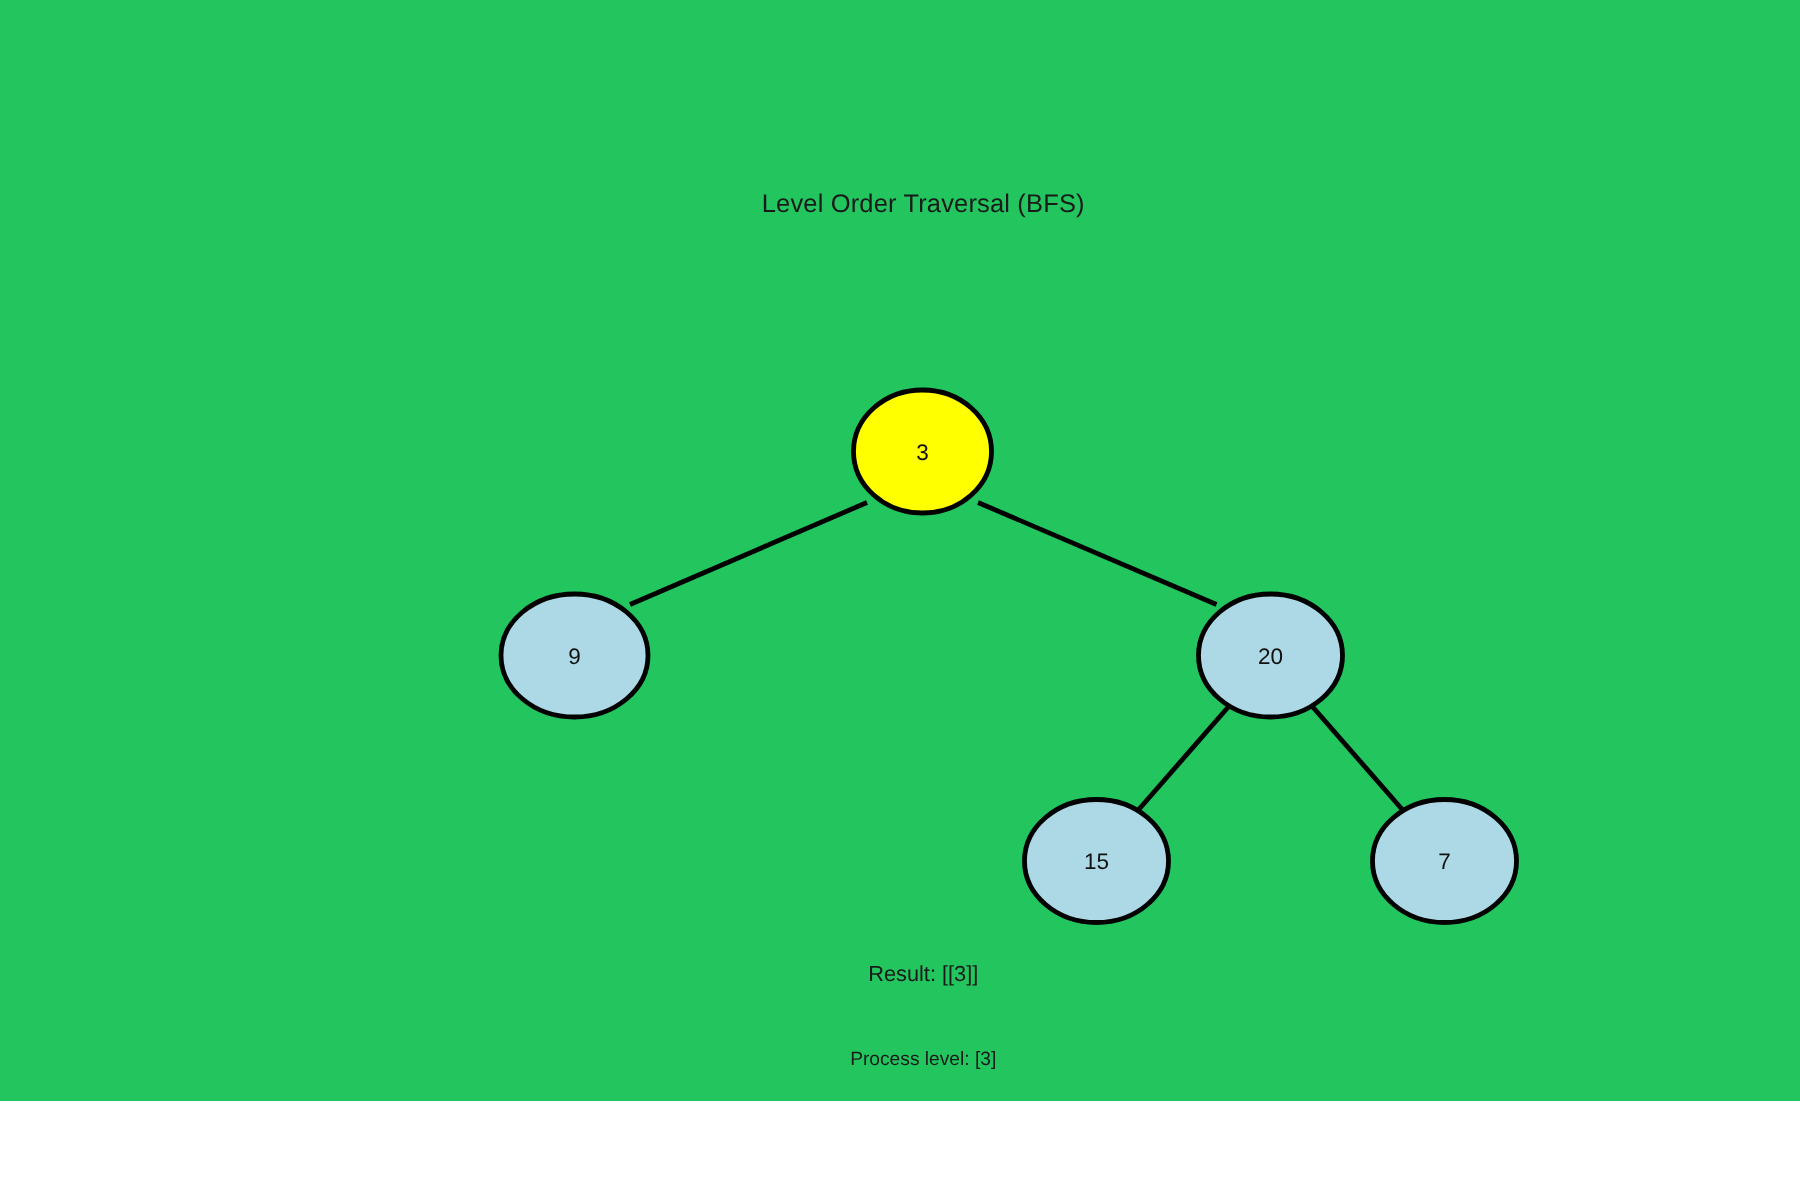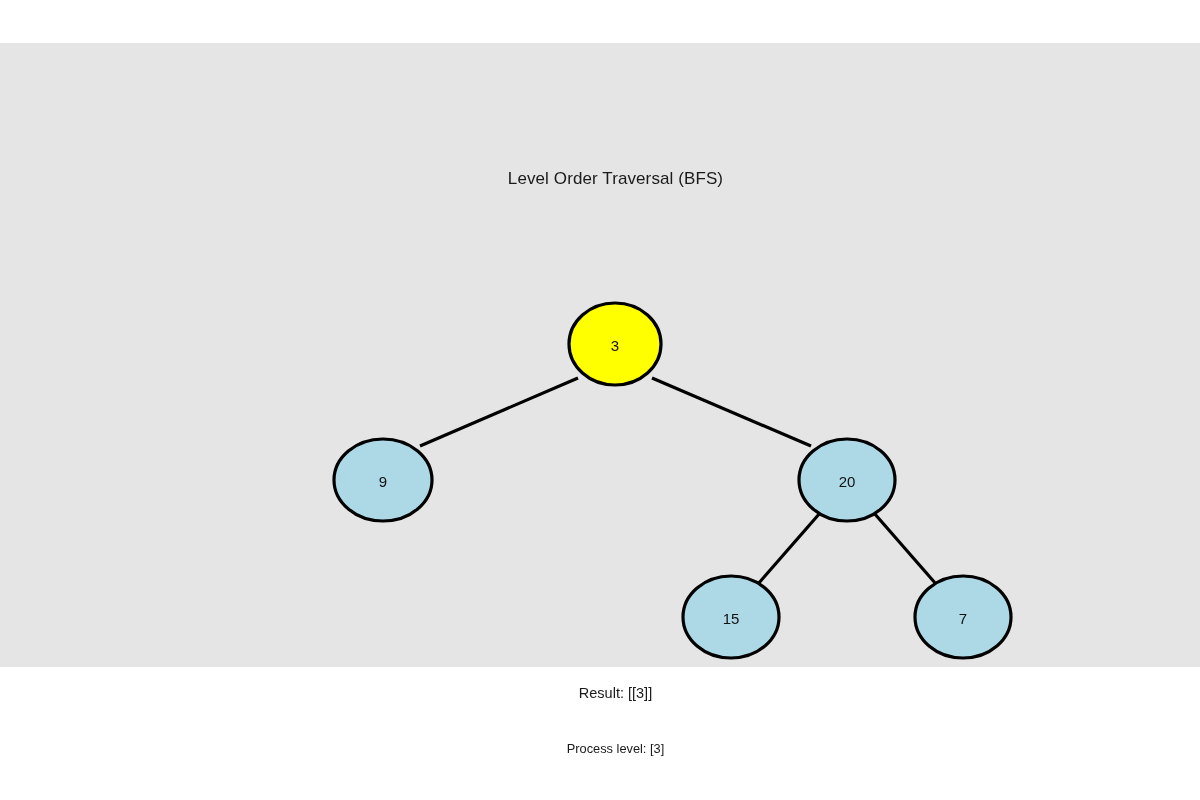--- a/index.html
+++ b/index.html
@@ -9,23 +9,22 @@
   }
   body {
     width: 1200px;
     height: 800px;
     overflow: hidden;
     font-family: "Liberation Sans", sans-serif;
   }
   #stage {
     position: relative;
     width: 1200px;
-    height: 624px;
-    background: #e5e5e5;
-    margin-top: 43px;
+    height: 734px;
+    background: #22c55e;
   }
   #tree-svg {
     position: absolute;
     left: 0;
     top: 0;
     width: 1200px;
     height: 800px;
     display: block;
   }
   .edge-line {

